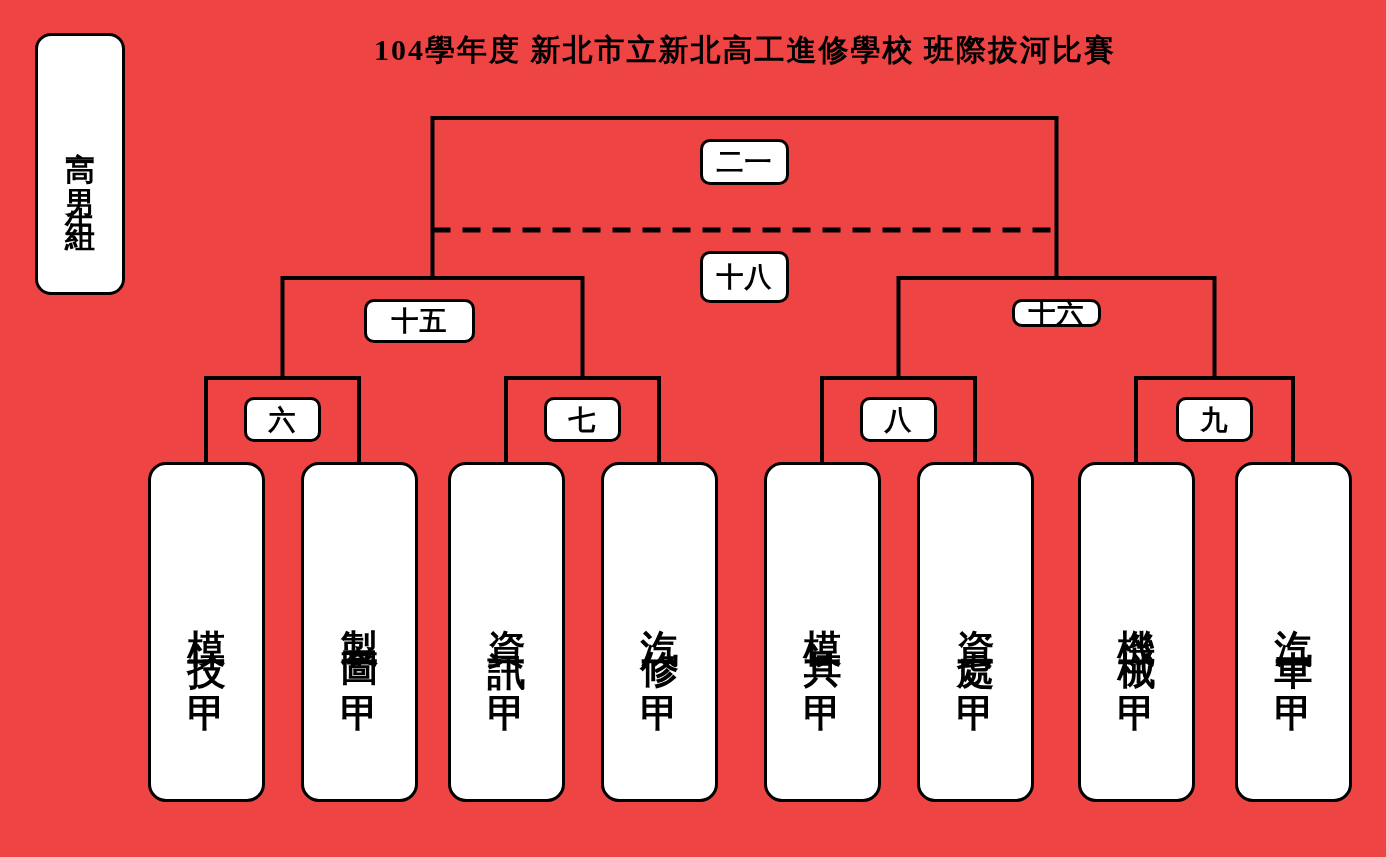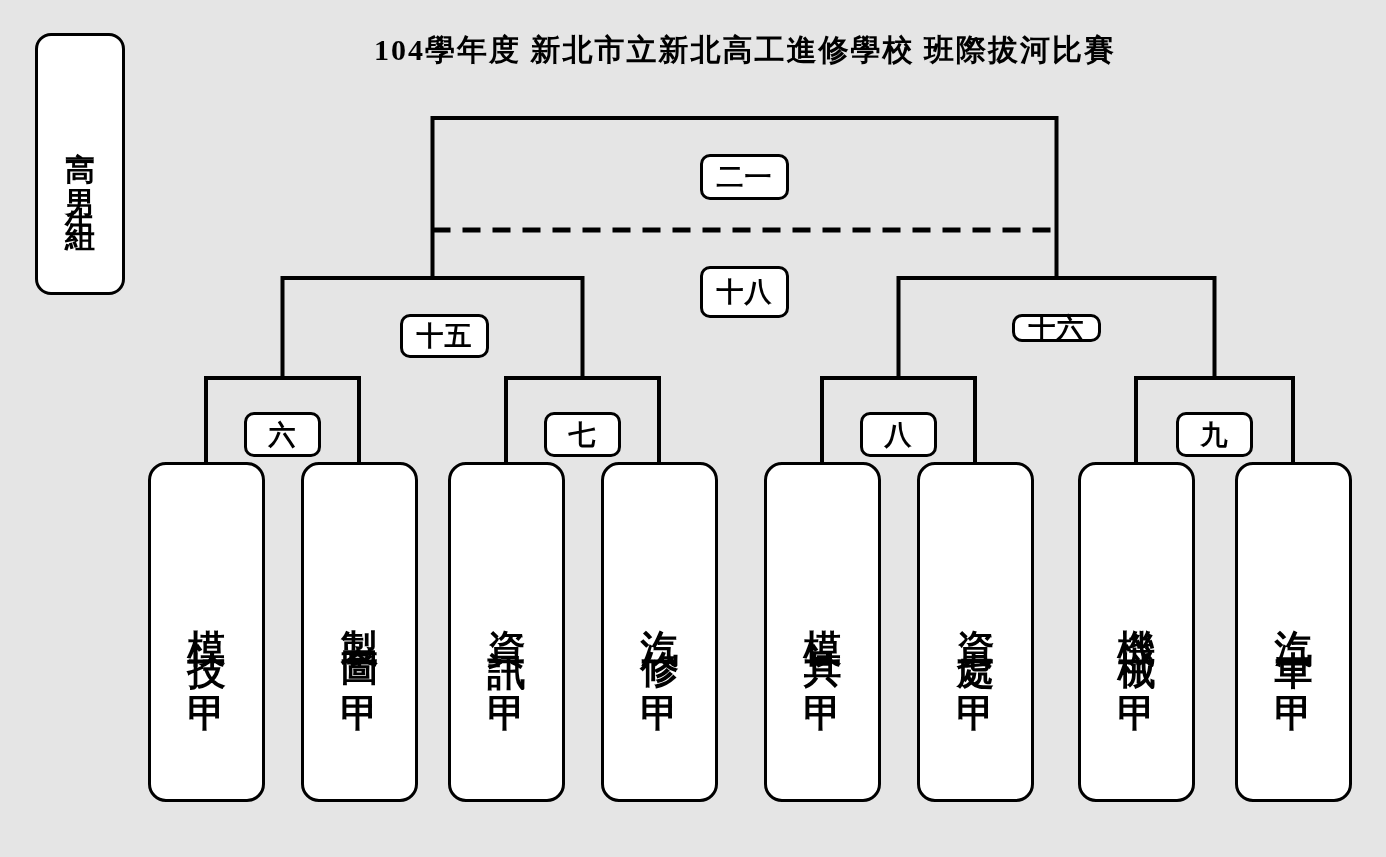--- a/index.html
+++ b/index.html
@@ -4,21 +4,21 @@
 <style>
   html, body {
     margin: 0;
     padding: 0;
     background: #ffffff;
   }
   .page {
     position: relative;
     width: 1386px;
     height: 857px;
-    background: #e5e5e5;
+    background: #ef4444;
     font-family: "Liberation Serif", "DejaVu Serif", serif;
     color: #000;
     overflow: hidden;
   }
   .title {
     position: absolute;
     left: 130px;
     top: 30px;
     width: 1230px;
     text-align: center;
@@ -39,21 +39,20 @@
     display: flex;
     align-items: center;
     justify-content: center;
     font-weight: bold;
     box-sizing: border-box;
   }
   .match-box {
     border-radius: 10px;
     font-size: 27px;
     letter-spacing: 1px;
-    margin-top: 15px;
   }
   .team-box {
     top: 462px;
     width: 117px;
     height: 340px;
     border-radius: 18px;
   }
   .team-box .vtext {
     writing-mode: vertical-rl;
     text-orientation: upright;
@@ -110,21 +109,21 @@
     <path d="M 206 462 L 206 378 L 359 378 L 359 462" fill="none" stroke="#000" stroke-width="4"></path>
     <path d="M 506 462 L 506 378 L 659 378 L 659 462" fill="none" stroke="#000" stroke-width="4"></path>
     <path d="M 822 462 L 822 378 L 975 378 L 975 462" fill="none" stroke="#000" stroke-width="4"></path>
     <path d="M 1136 462 L 1136 378 L 1293 378 L 1293 462" fill="none" stroke="#000" stroke-width="4"></path>
   </svg>
 
   <div class="box match-box" style="left:700px; top:139px; width:89px; height:46px;">二一</div>
 
   <div class="box match-box" style="left:700px; top:251px; width:89px; height:52px;">十八</div>
 
-  <div class="box match-box" style="left:400px; top:299px; width:89px; height:44px;">十五</div>
+  <div class="box match-box" style="left:364px; top:299px; width:111px; height:44px;">十五</div>
 
   <div class="box match-box" style="left:1012px; top:299px; width:89px; height:28px;">十六</div>
 
   <div class="box match-box" style="left:244px; top:397px; width:77px; height:45px;">六</div>
 
   <div class="box match-box" style="left:544px; top:397px; width:77px; height:45px;">七</div>
 
   <div class="box match-box" style="left:860px; top:397px; width:77px; height:45px;">八</div>
 
   <div class="box match-box" style="left:1176px; top:397px; width:77px; height:45px;">九</div>

